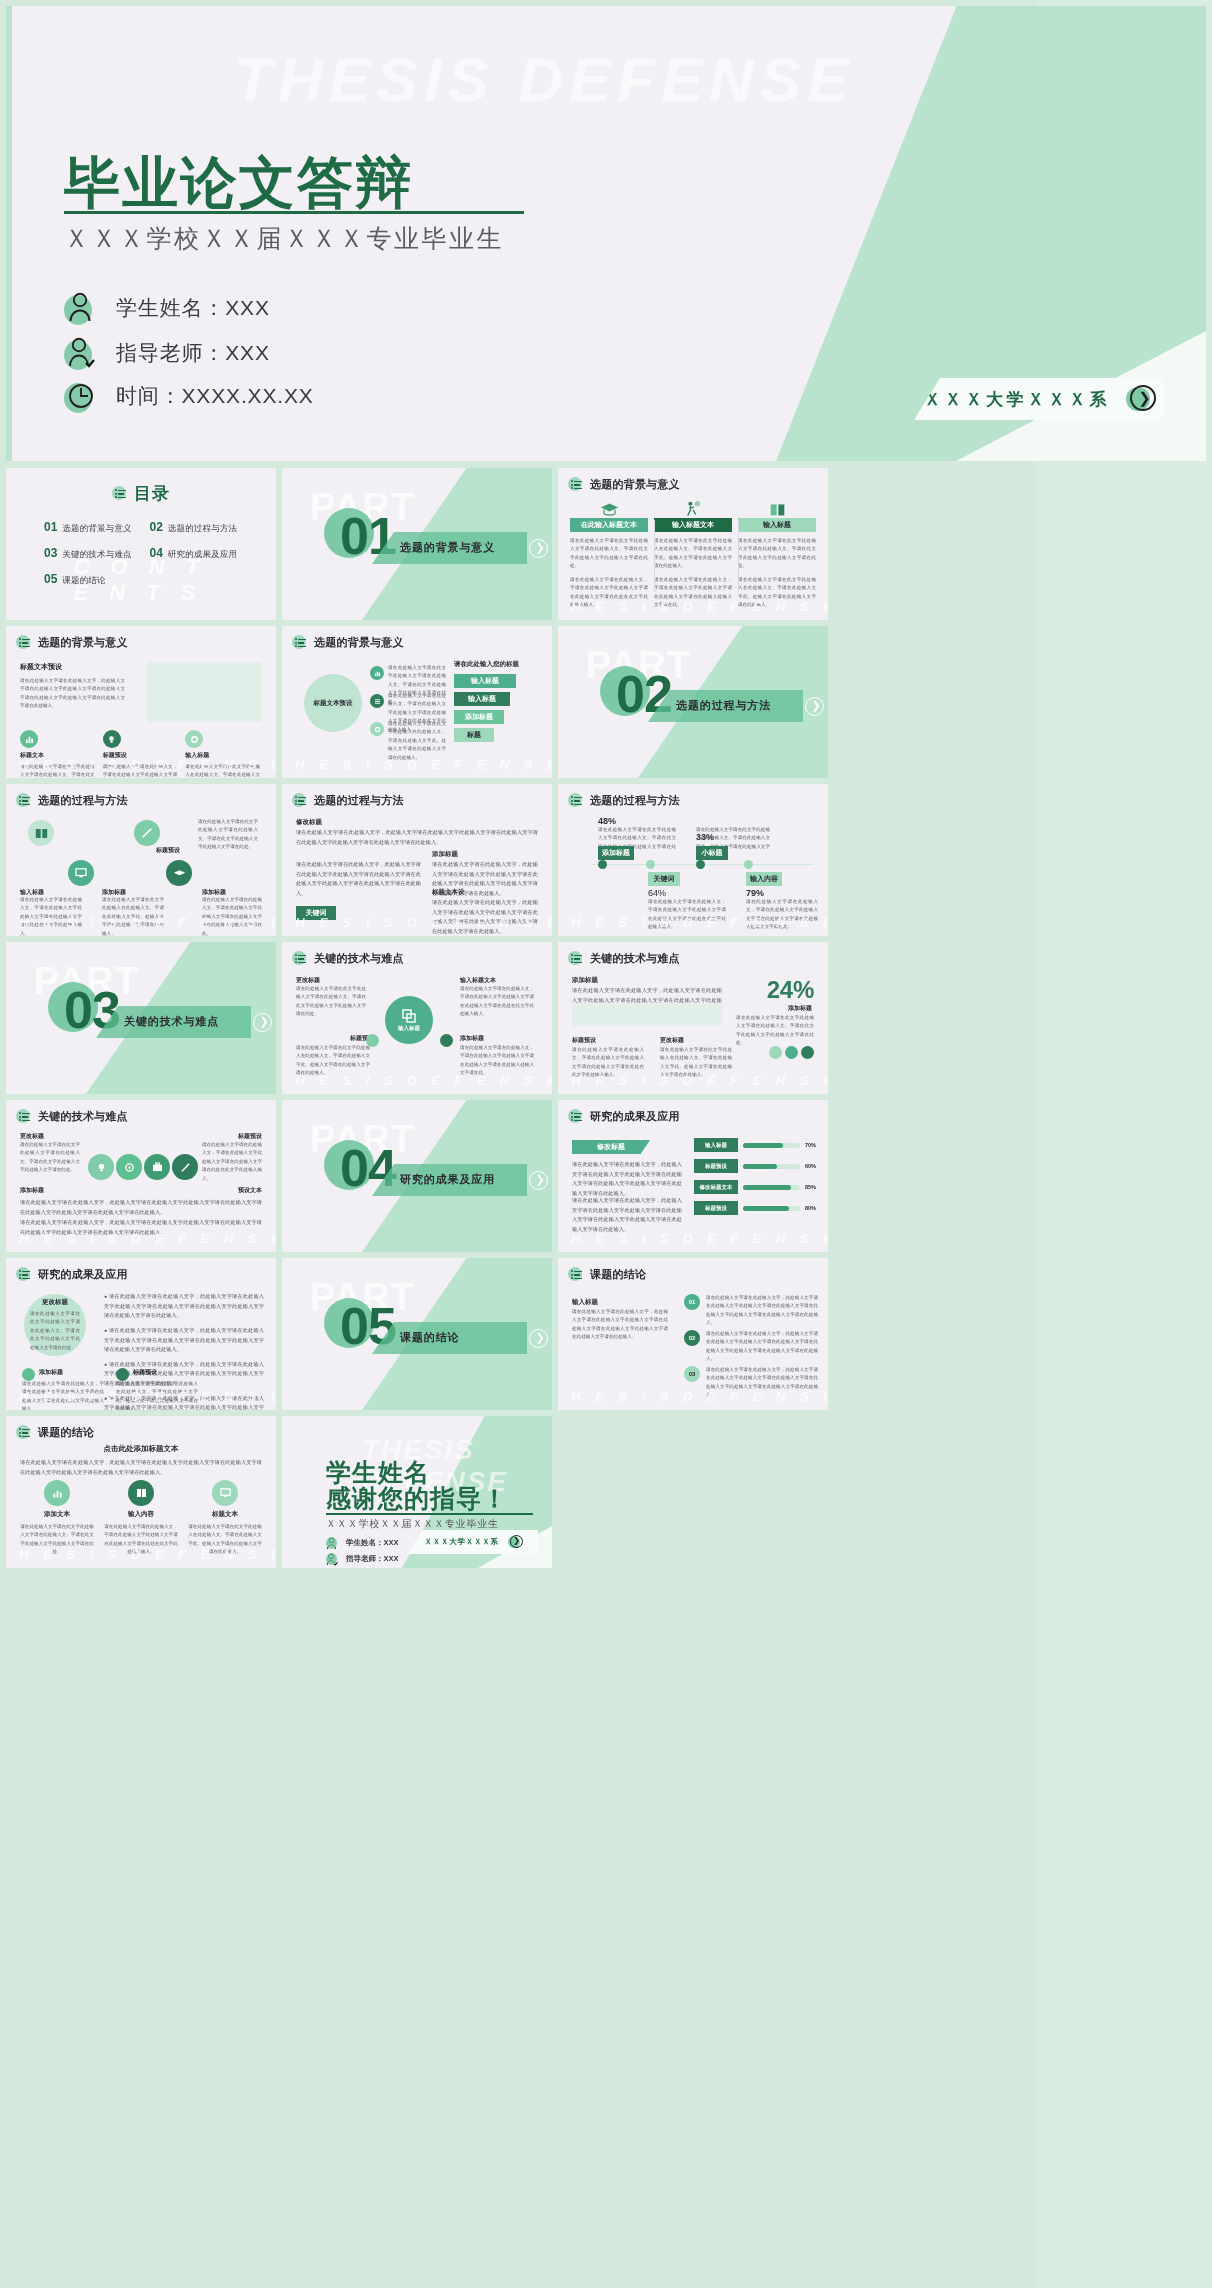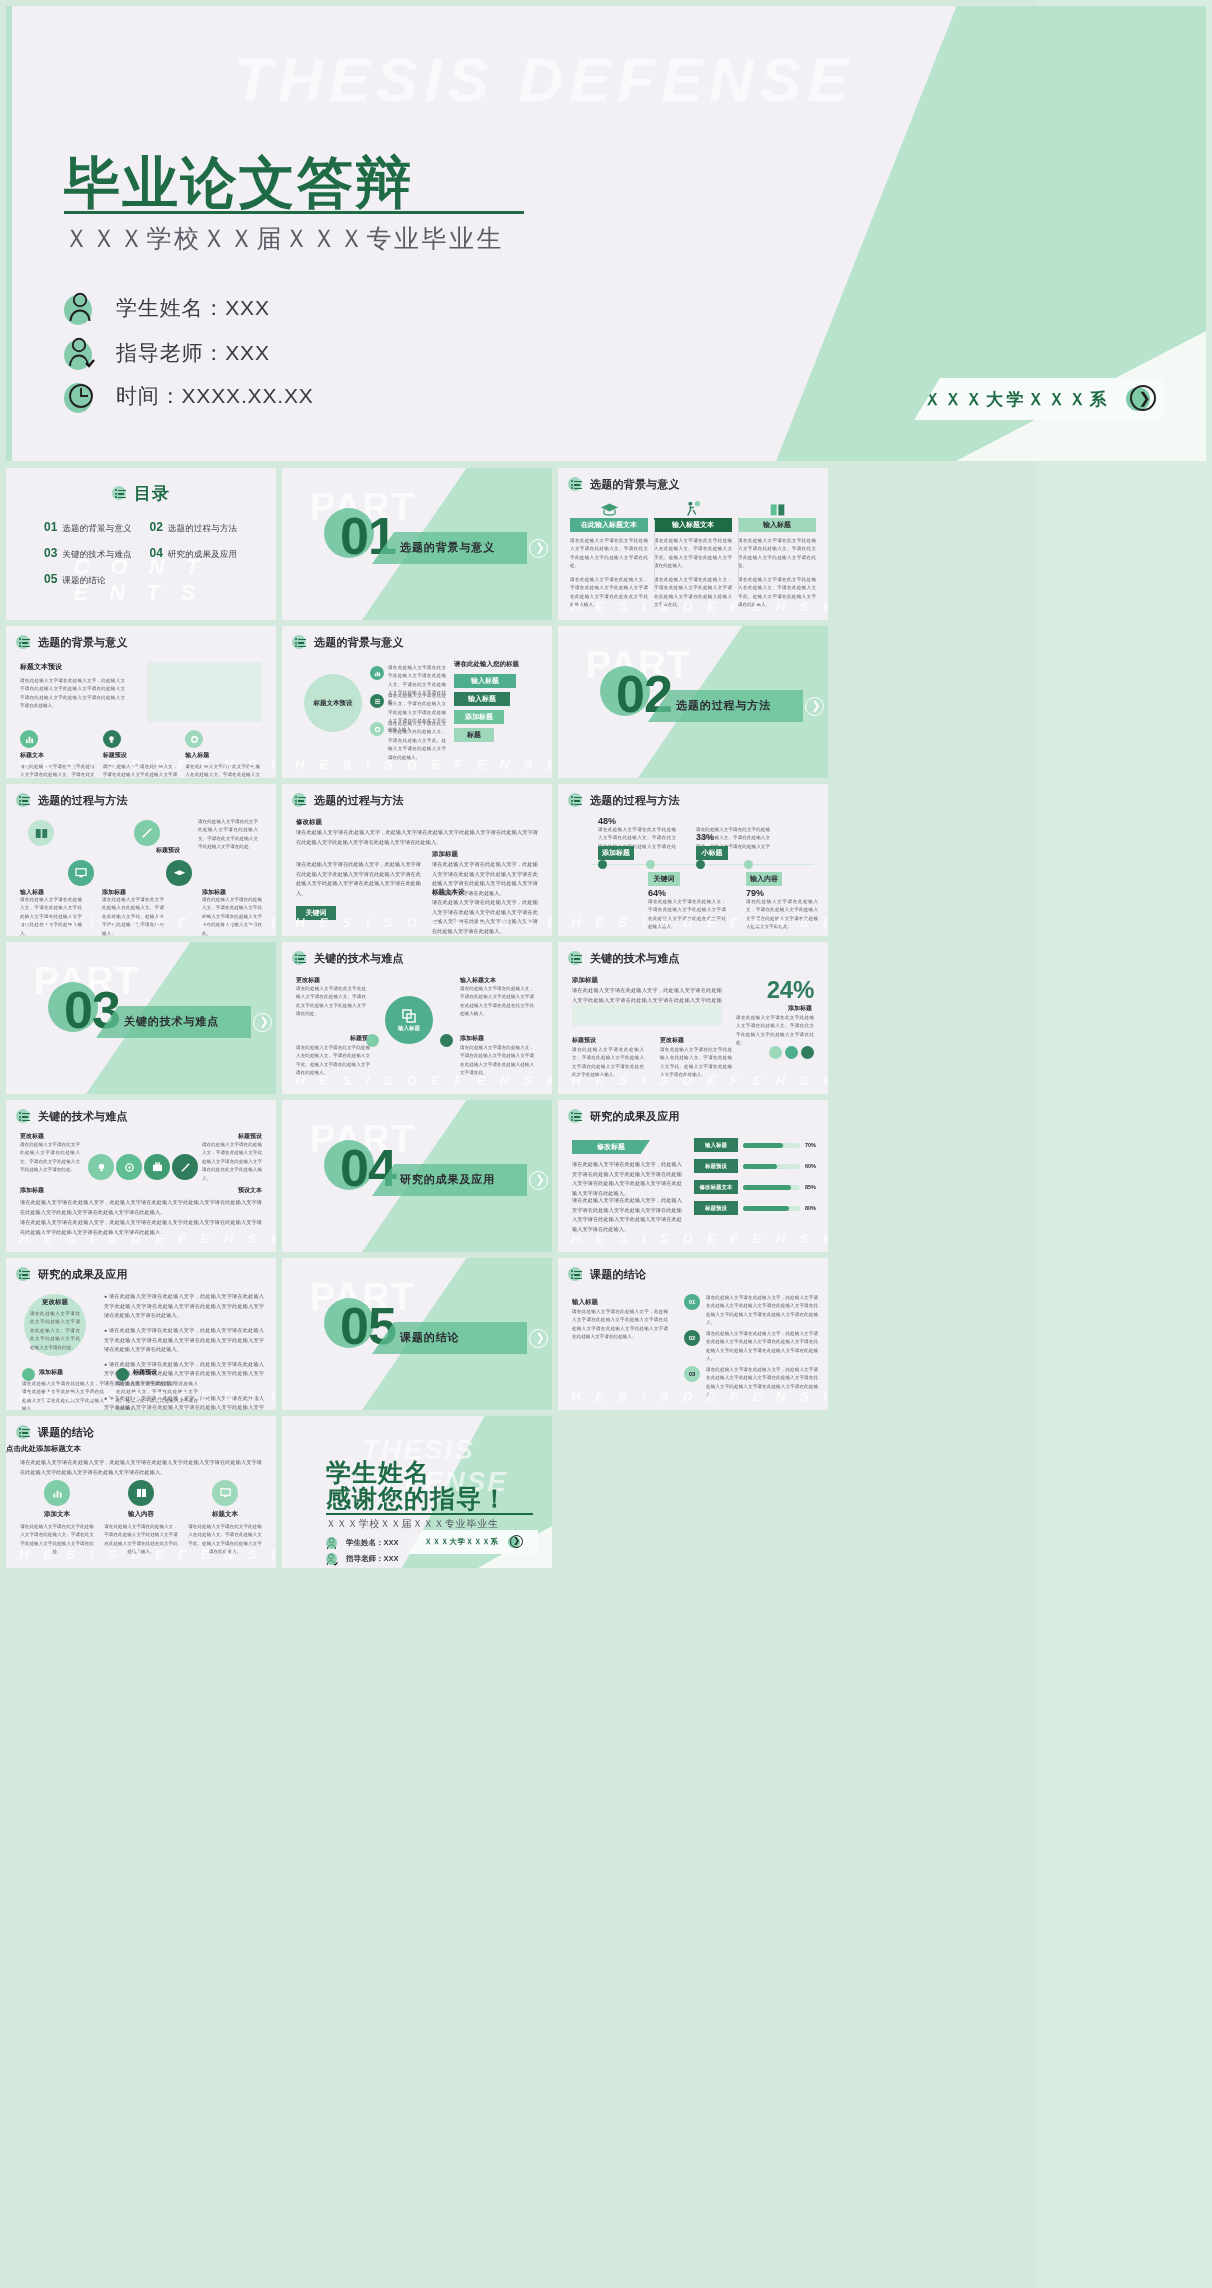--- a/index.html
+++ b/index.html
@@ -494,21 +494,21 @@
         </div>
         <div style="position:absolute;left:34px;top:80px;width:222px;height:1.4px;background:#cfe9da"></div>
 
         <div style="position:absolute;left:40px;top:32px;font-size:9px;font-weight:700;color:#2c2c33">48%</div>
         <div class="ptxt" style="position:absolute;left:40px;top:42px;width:78px">请在此处输入文字请在此文字此处输入文字请在此处输入文。字请在此文字此处输入文字此处输入文字请在此处。</div>
         <div class="pill" style="position:absolute;left:40px;top:62px;width:36px;background:#2f7d5c">添加标题</div>
         <div style="position:absolute;left:40px;top:76px;width:9px;height:9px;border-radius:50%;background:#2f7d5c"></div>
 
         <div style="position:absolute;left:88px;top:76px;width:9px;height:9px;border-radius:50%;background:#9dd8bb"></div>
         <div class="pill" style="position:absolute;left:90px;top:88px;width:32px;background:#9dd8bb;color:#2b2b31">关键词</div>
-        <div style="position:absolute;left:90px;top:104px;font-size:9px;font-weight:700;color:#2c2c33">64%</div>
+        <div style="position:absolute;left:90px;top:104px;font-size:9px;font-weight:400;color:#2c2c33">64%</div>
         <div class="ptxt" style="position:absolute;left:90px;top:114px;width:78px">请在此处输入文字请在此处输入文，字请在此处输入文字此处输入文字请在此处输入文字请在此处在此文字此处输入输入。</div>
 
         <div style="position:absolute;left:138px;top:48px;font-size:9px;font-weight:700;color:#2c2c33">33%</div>
         <div class="ptxt" style="position:absolute;left:138px;top:42px;width:74px">请在此处输入文字请在此文字此处输入在此处输入文。字请在此处输入文字此。处输入文字请在此处输入文字请在此处输入。</div>
         <div class="pill" style="position:absolute;left:138px;top:62px;width:32px;background:#2f7d5c">小标题</div>
         <div style="position:absolute;left:138px;top:76px;width:9px;height:9px;border-radius:50%;background:#2f7d5c"></div>
 
         <div style="position:absolute;left:186px;top:76px;width:9px;height:9px;border-radius:50%;background:#9dd8bb"></div>
         <div class="pill" style="position:absolute;left:188px;top:88px;width:36px;background:#9dd8bb;color:#2b2b31">输入内容</div>
         <div style="position:absolute;left:188px;top:104px;font-size:9px;font-weight:700;color:#2c2c33">79%</div>
@@ -799,21 +799,21 @@
               <span class="bg"></span>
               <span class="l1"></span>
               <span class="l2"></span>
               <span class="l3"></span>
               <span class="d1"></span>
               <span class="d2"></span>
               <span class="d3"></span>
             </span>
           <span class="tl">课题的结论</span>
         </div>
-        <div style="position:absolute;left:0;right:0;top:28px;font-size:7.5px;font-weight:700;color:#2c2c33">点击此处添加标题文本</div>
+        <div style="position:absolute;left:0;right:0;top:28px;text-align:center;font-size:7.5px;font-weight:700;color:#2c2c33">点击此处添加标题文本</div>
         <div class="ptxt b" style="position:absolute;left:14px;top:42px;width:242px">请在此处输入文字请在此处输入文字，此处输入文字请在此处输入文字此处输入文字请在此处输入文字请在此处输入文字此处输入文字请在此处输入文字请在此处输入。</div>
         <div style="position:absolute;left:14px;top:64px;width:242px;display:flex;gap:10px">
           <div style="flex:1;text-align:center">
             <div class="circ" style="width:26px;height:26px;background:#7fcca8;margin:0 auto 4px">
                 <svg width="11" height="11" viewBox="0 0 12 12">
                   <rect x="1.5" y="6" width="2" height="4.5" fill="#fff"></rect>
                   <rect x="5" y="3" width="2" height="7.5" fill="#fff"></rect>
                   <rect x="8.5" y="5" width="2" height="5.5" fill="#fff"></rect>
                 </svg>
               </div>

